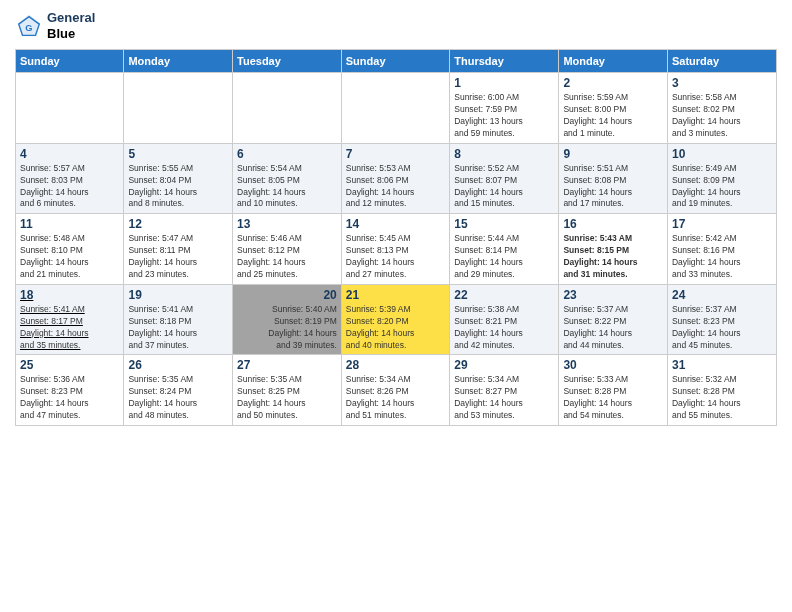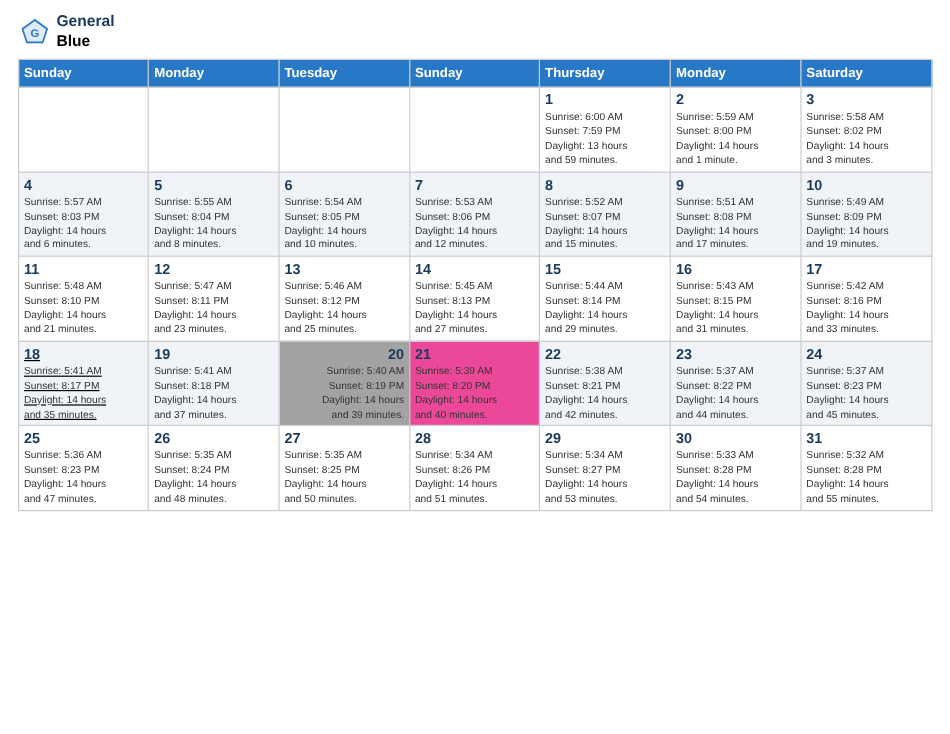--- a/index.html
+++ b/index.html
@@ -231,21 +231,21 @@
           </td>
           <td>
             <div class="day-number">15</div>
             <div class="day-info" style="white-space: pre-line;">Sunrise: 5:44 AM
 Sunset: 8:14 PM
 Daylight: 14 hours
 and 29 minutes.</div>
           </td>
           <td>
             <div class="day-number">16</div>
-            <div class="day-info" style="white-space: pre-line;">Sunrise: 5:43 AM
+            <div class="day-info" style="white-space: pre-line; font-weight: bold;">Sunrise: 5:43 AM
 Sunset: 8:15 PM
 Daylight: 14 hours
 and 31 minutes.</div>
           </td>
           <td>
             <div class="day-number">17</div>
             <div class="day-info" style="white-space: pre-line;">Sunrise: 5:42 AM
 Sunset: 8:16 PM
 Daylight: 14 hours
 and 33 minutes.</div>
@@ -266,21 +266,21 @@
 Daylight: 14 hours
 and 37 minutes.</div>
           </td>
           <td style="background: #a3a3a3; text-align: right;">
             <div class="day-number">20</div>
             <div class="day-info" style="white-space: pre-line;">Sunrise: 5:40 AM
 Sunset: 8:19 PM
 Daylight: 14 hours
 and 39 minutes.</div>
           </td>
-          <td style="background: #ec4899;">
+          <td style="background: #fde047;">
             <div class="day-number">21</div>
             <div class="day-info" style="white-space: pre-line;">Sunrise: 5:39 AM
 Sunset: 8:20 PM
 Daylight: 14 hours
 and 40 minutes.</div>
           </td>
           <td style="background: rgb(240, 244, 248);">
             <div class="day-number">22</div>
             <div class="day-info" style="white-space: pre-line;">Sunrise: 5:38 AM
 Sunset: 8:21 PM

